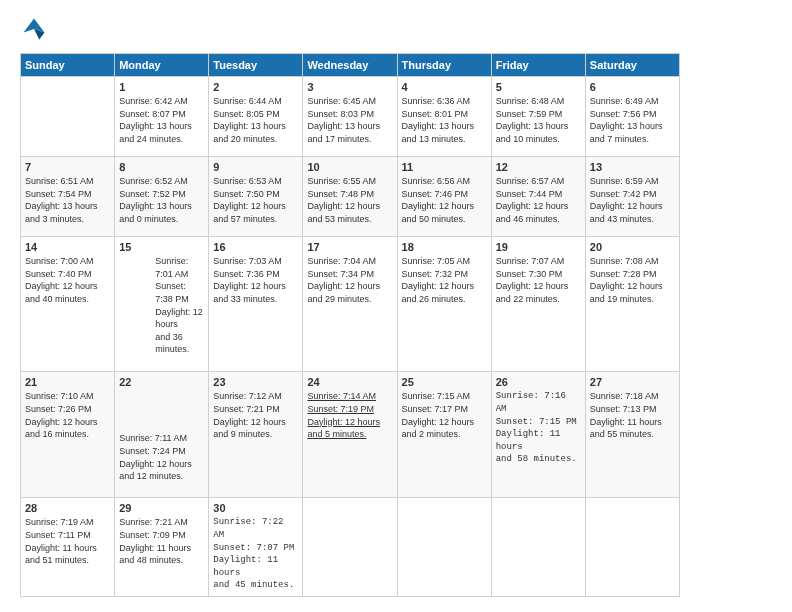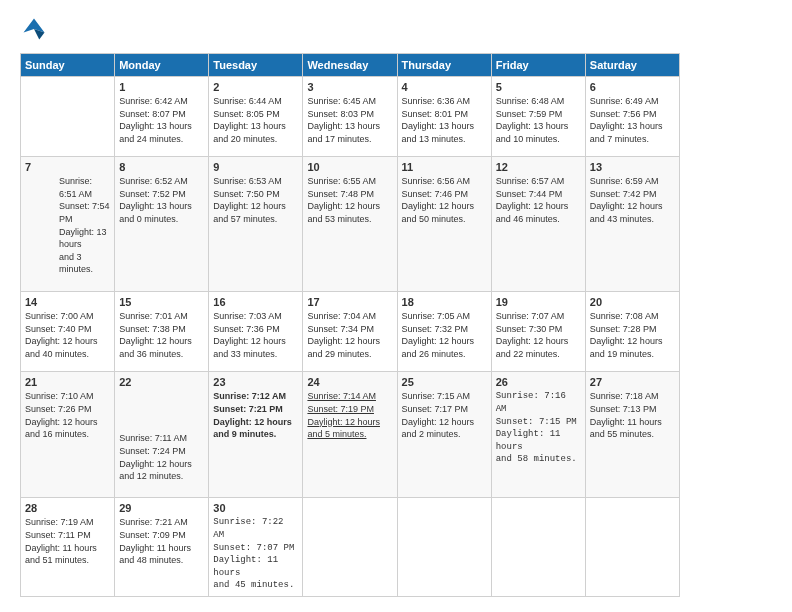--- a/index.html
+++ b/index.html
@@ -173,21 +173,21 @@
             <span class="day-number">6</span>
             <div class="day-info" style="white-space: pre-line;">Sunrise: 6:49 AM
 Sunset: 7:56 PM
 Daylight: 13 hours
 and 7 minutes.</div>
           </td>
         </tr>
         <tr>
           <td>
             <span class="day-number">7</span>
-            <div class="day-info" style="white-space: pre-line; margin-left: 34px;">Sunrise: 6:51 AM
+            <div class="day-info" style="white-space: pre-line;">Sunrise: 6:51 AM
 Sunset: 7:54 PM
 Daylight: 13 hours
 and 3 minutes.</div>
           </td>
           <td>
             <span class="day-number">8</span>
             <div class="day-info" style="white-space: pre-line;">Sunrise: 6:52 AM
 Sunset: 7:52 PM
 Daylight: 13 hours
 and 0 minutes.</div>
@@ -231,21 +231,21 @@
         <tr>
           <td>
             <span class="day-number">14</span>
             <div class="day-info" style="white-space: pre-line;">Sunrise: 7:00 AM
 Sunset: 7:40 PM
 Daylight: 12 hours
 and 40 minutes.</div>
           </td>
           <td>
             <span class="day-number">15</span>
-            <div class="day-info" style="white-space: pre-line;">Sunrise: 7:01 AM
+            <div class="day-info" style="white-space: pre-line; margin-left: 36px;">Sunrise: 7:01 AM
 Sunset: 7:38 PM
 Daylight: 12 hours
 and 36 minutes.</div>
           </td>
           <td>
             <span class="day-number">16</span>
             <div class="day-info" style="white-space: pre-line;">Sunrise: 7:03 AM
 Sunset: 7:36 PM
 Daylight: 12 hours
 and 33 minutes.</div>
@@ -289,21 +289,21 @@
           </td>
           <td>
             <span class="day-number">22</span>
             <div class="day-info" style="white-space: pre-line; margin-top: 44px;">Sunrise: 7:11 AM
 Sunset: 7:24 PM
 Daylight: 12 hours
 and 12 minutes.</div>
           </td>
           <td>
             <span class="day-number">23</span>
-            <div class="day-info" style="white-space: pre-line; font-weight: bold;">Sunrise: 7:12 AM
+            <div class="day-info" style="white-space: pre-line;">Sunrise: 7:12 AM
 Sunset: 7:21 PM
 Daylight: 12 hours
 and 9 minutes.</div>
           </td>
           <td>
             <span class="day-number">24</span>
             <div class="day-info" style="white-space: pre-line; text-decoration: underline;">Sunrise: 7:14 AM
 Sunset: 7:19 PM
 Daylight: 12 hours
 and 5 minutes.</div>

